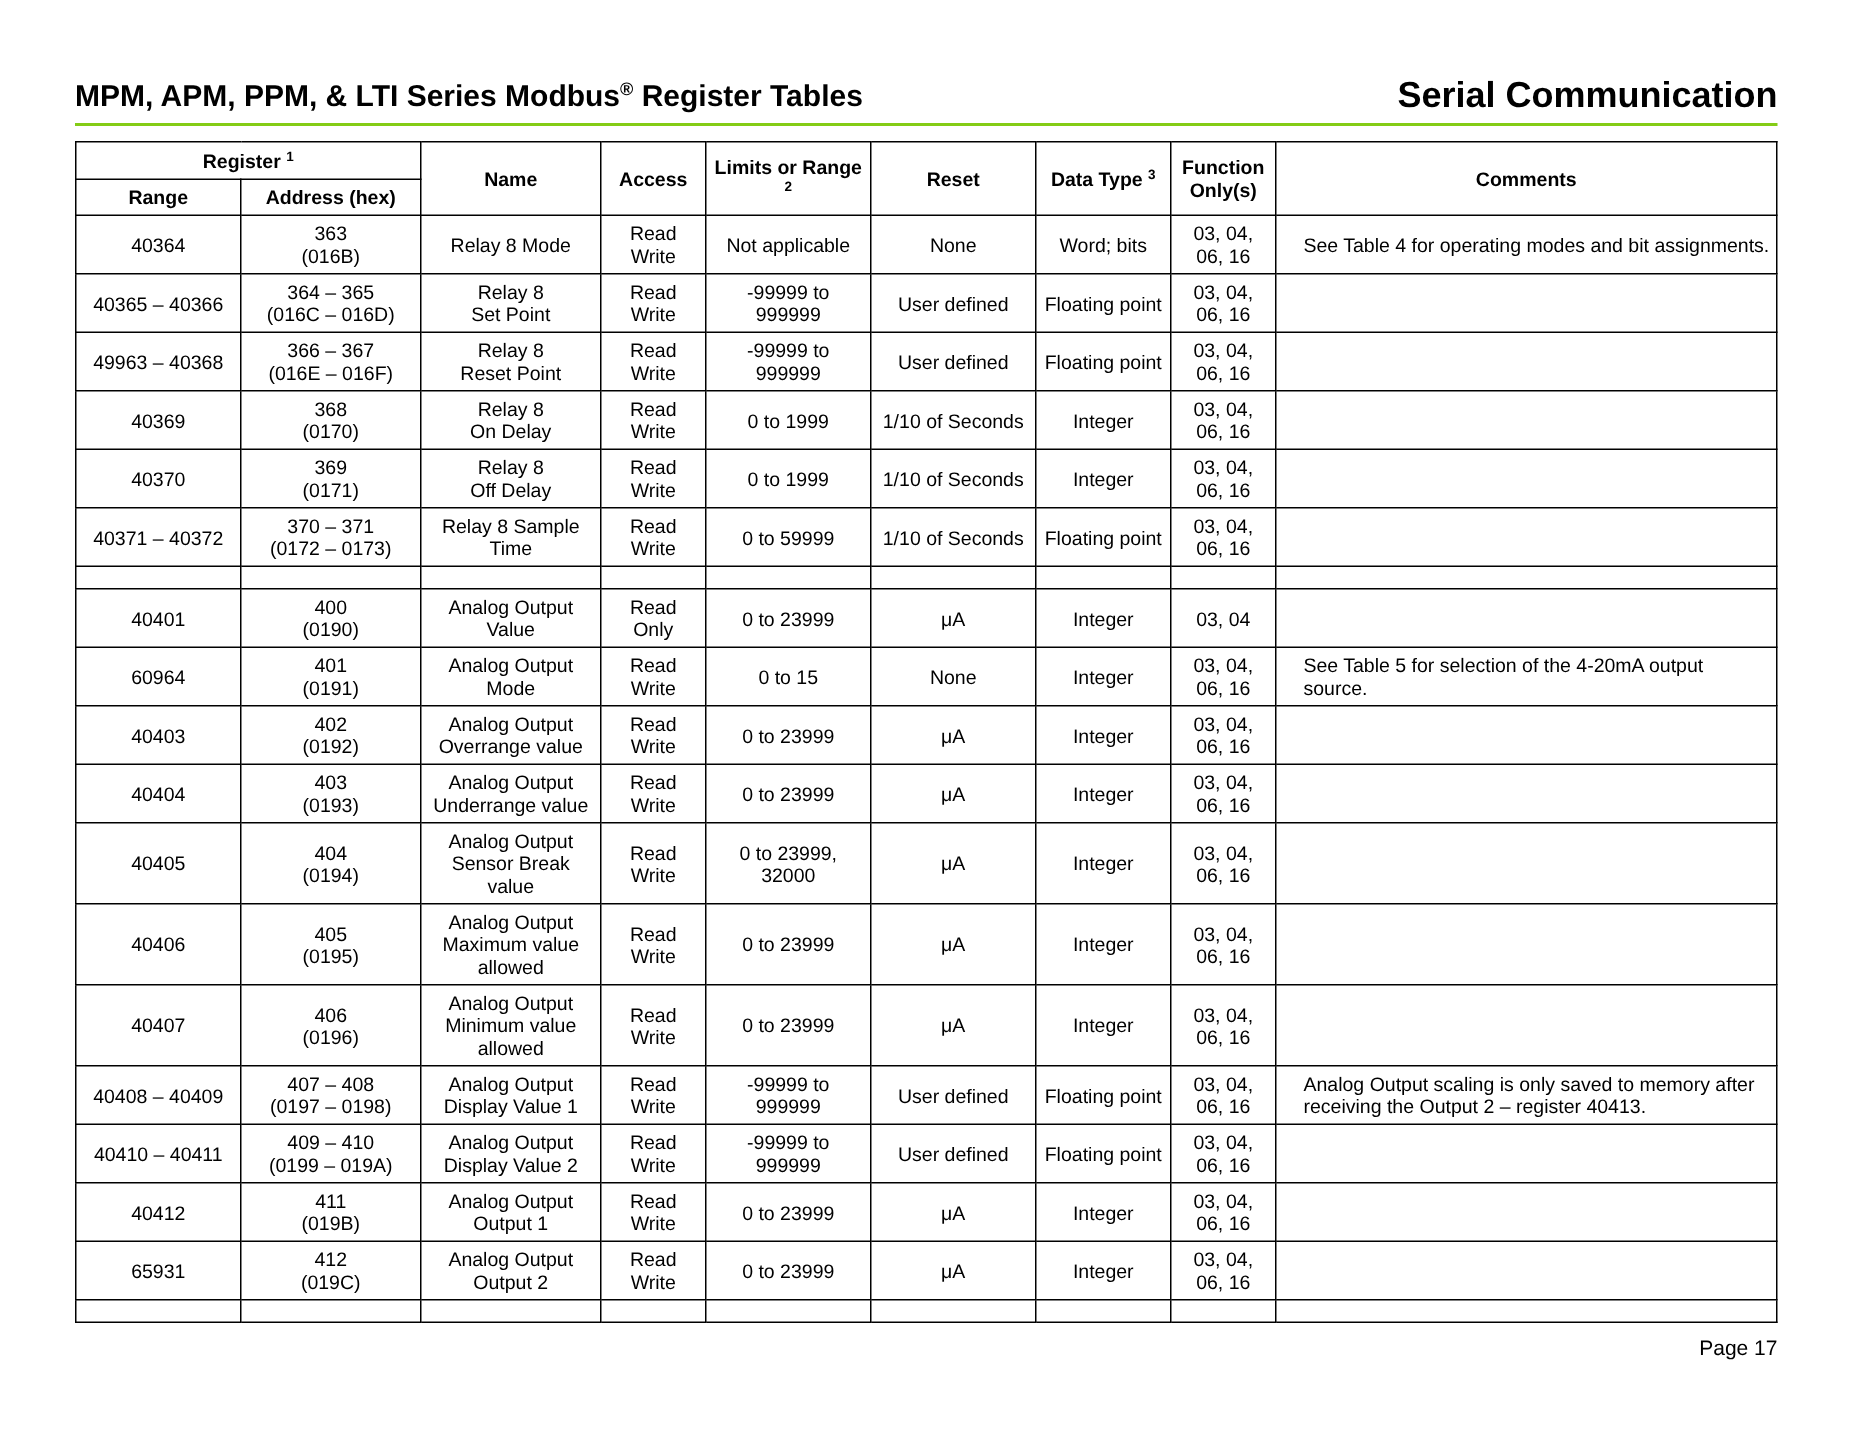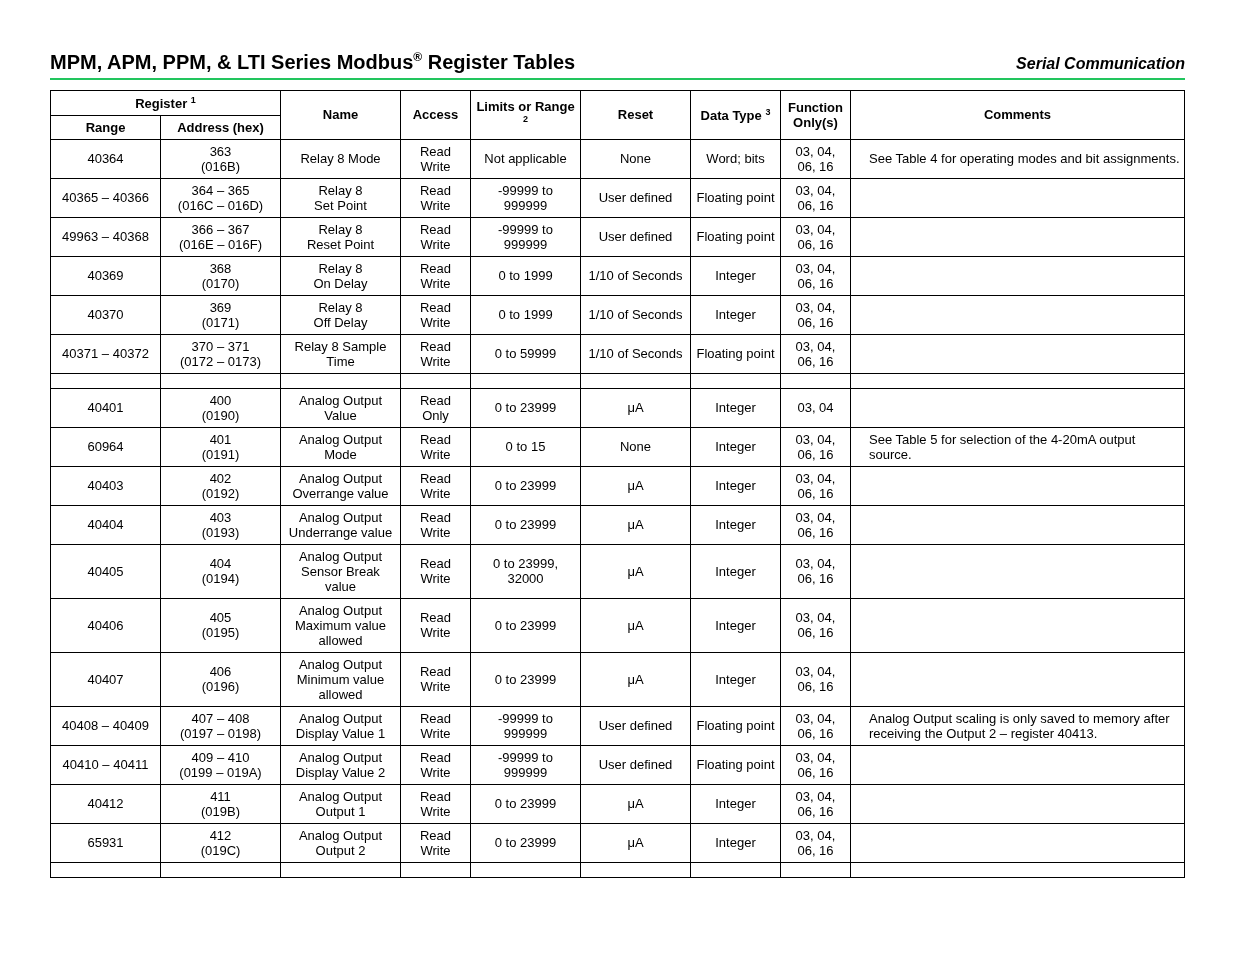--- a/index.html
+++ b/index.html
@@ -11,36 +11,35 @@
   }
   .page {
     width: 1235px;
     padding: 50px 50px 30px 50px;
     box-sizing: border-box;
   }
   .header-row {
     display: flex;
     justify-content: space-between;
     align-items: baseline;
-    border-bottom: 2px solid #22c55e;
+    border-bottom: 2px solid #84cc16;
     padding-bottom: 4px;
     margin-bottom: 10px;
   }
   .header-left {
     font-size: 20px;
     font-weight: bold;
   }
   .header-left sup {
     font-size: 12px;
     vertical-align: super;
   }
   .header-right {
-    font-size: 16px;
+    font-size: 24px;
     font-weight: bold;
-    font-style: italic;
   }
   table {
     border-collapse: collapse;
     width: 100%;
     table-layout: fixed;
     font-size: 13px;
   }
   th, td {
     border: 1px solid #000;
     padding: 4px 4px;
@@ -323,13 +322,14 @@
           <td></td>
           <td></td>
           <td></td>
           <td></td>
           <td></td>
           <td></td>
         </tr>
       </tbody>
   </table>
 
+  <div class="page-number">Page 17</div>
 </div>
 
 </body></html>

